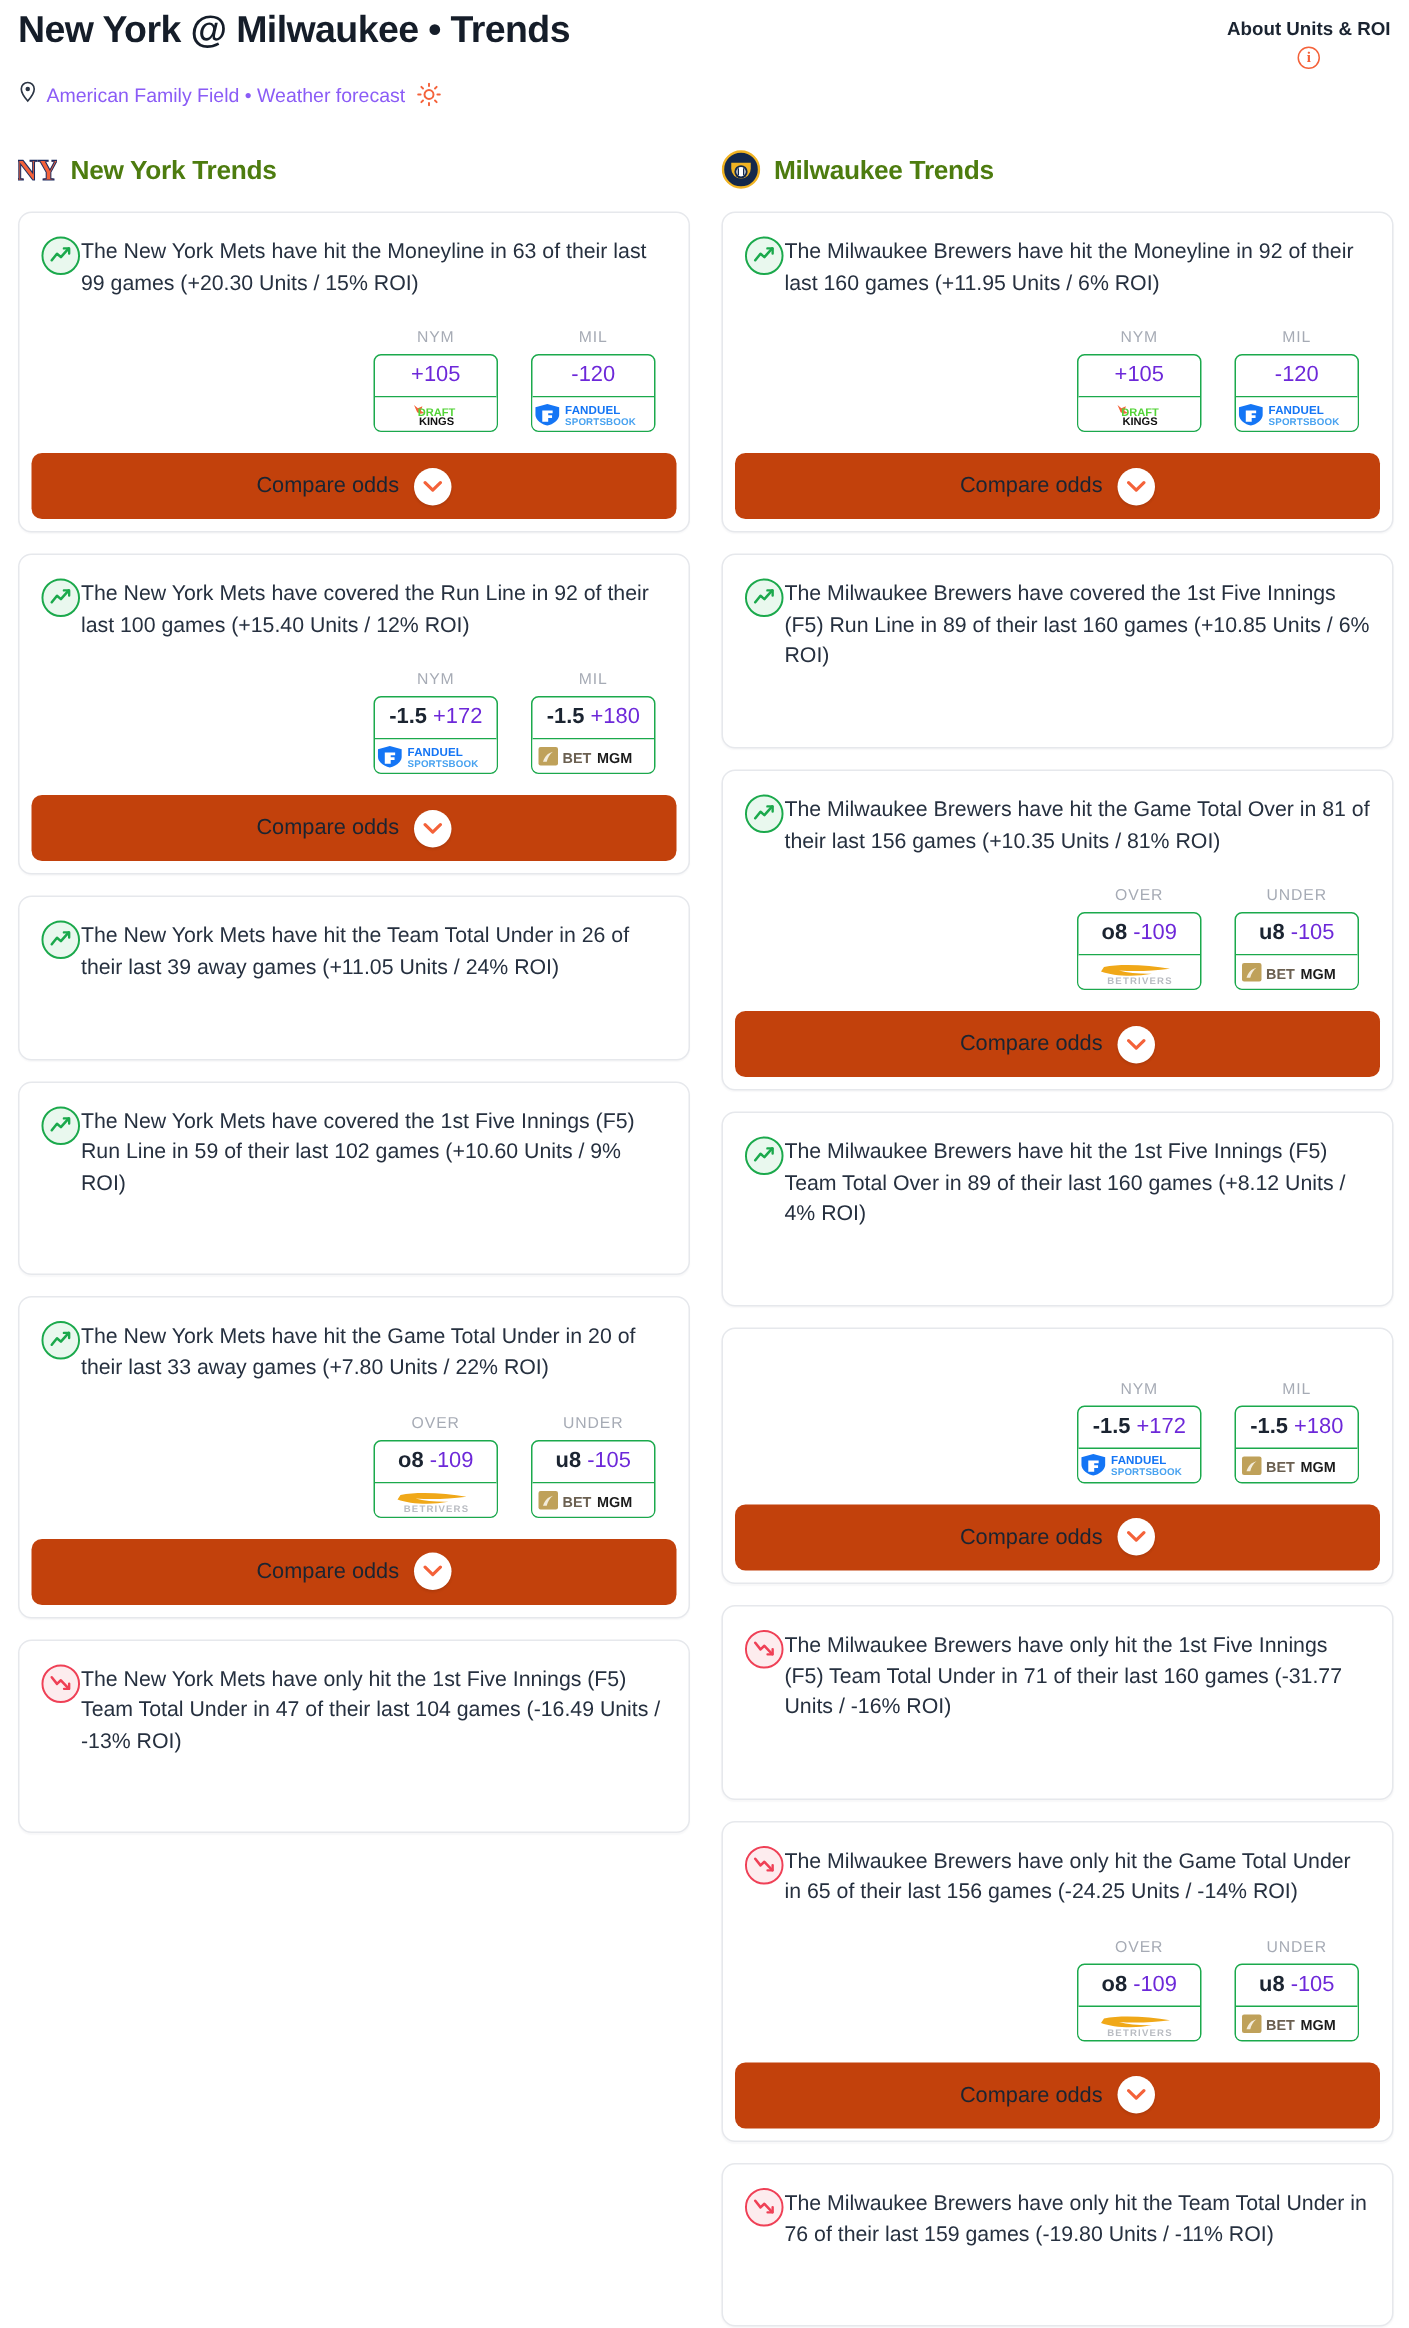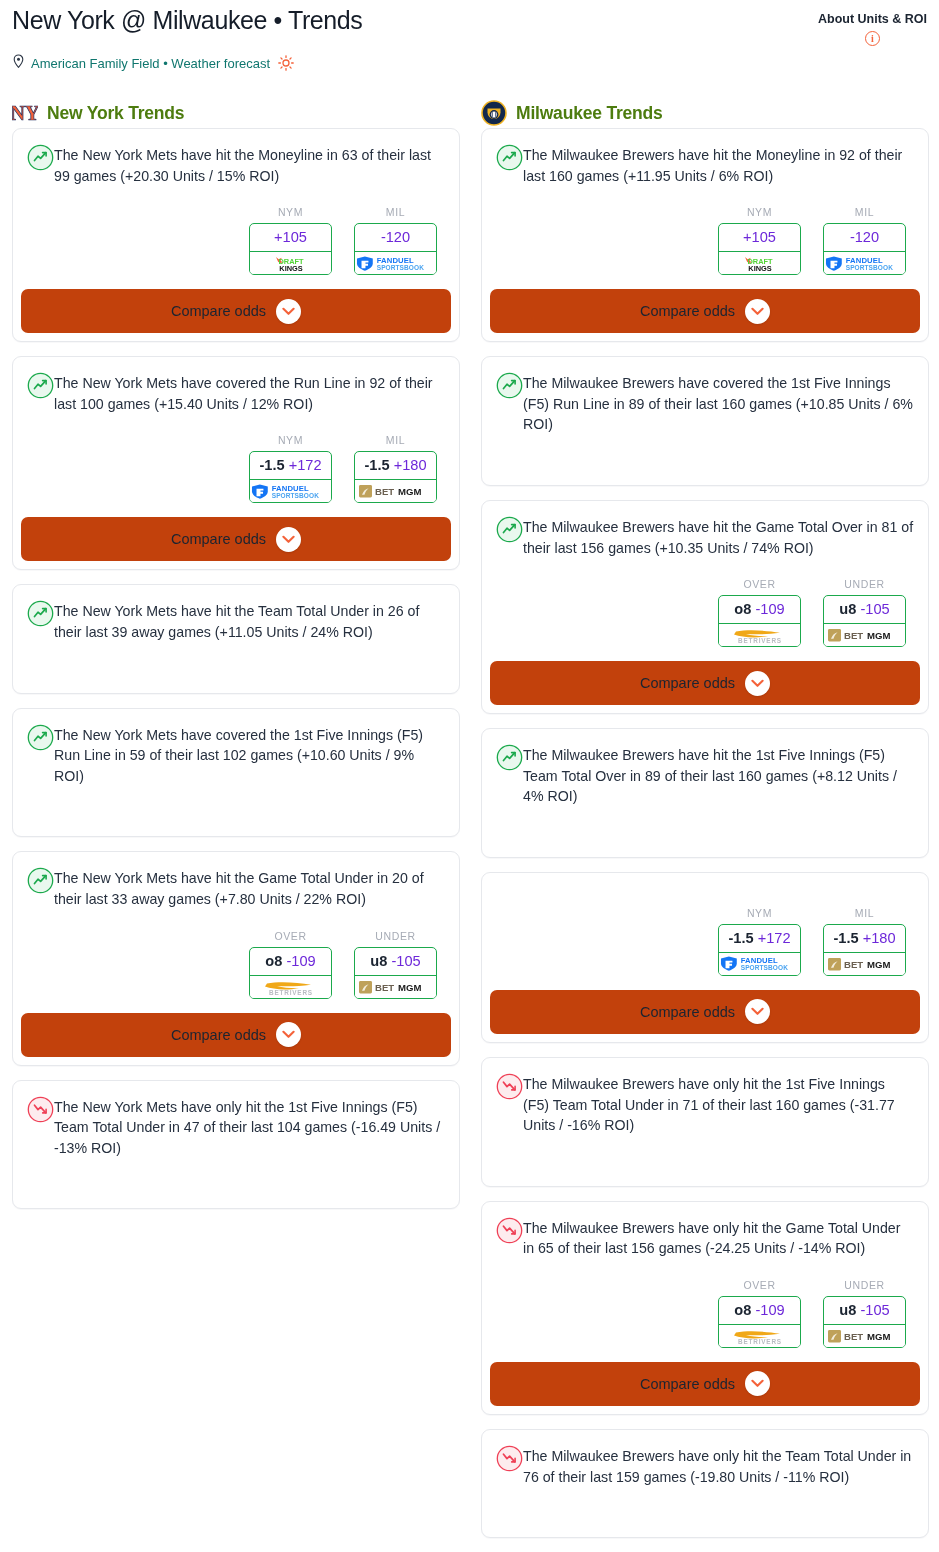--- a/index.html
+++ b/index.html
@@ -8,46 +8,46 @@
     background: #ffffff;
     font-family: "Liberation Sans", sans-serif;
     color: #1b2431;
   }
   body { padding: 0 0 10px 0; }
 
   
   .page-header { position: relative; padding: 6px 12px 0 12px; }
   .title-row { display: flex; align-items: flex-start; justify-content: space-between; }
   .page-title {
-    font-size: 25px; font-weight: normal; letter-spacing: -0.4px;
+    font-size: 25px; font-weight: bold; letter-spacing: -0.4px;
     color: #151d29; line-height: 1.15;
   }
   .about-link {
     display: flex; align-items: center; gap: 5px;
     font-size: 12.5px; font-weight: bold; color: #1b2431;
     padding-top: 6px; cursor: pointer; white-space: nowrap; flex-direction: column;
   }
   .info-circle {
     width: 15px; height: 15px; border-radius: 50%;
     border: 1.4px solid #f4623a; color: #f4623a;
     font-size: 10px; font-weight: bold; line-height: 13px;
     text-align: center; font-family: "Liberation Serif", serif;
   }
   .venue-row {
     display: flex; align-items: center; gap: 6px;
-    margin-top: 8px; font-size: 13px; color: #0f766e;
+    margin-top: 8px; font-size: 13px; color: #8b5cf6;
   }
   .venue-text { font-size: 13px; }
   .sun-icon { margin-left: 2px; display: inline-flex; }
 
   
   .columns { display: flex; gap: 21px; padding: 0 12px; margin-top: 26px; align-items: flex-start; }
   .column { width: 448px; flex: 0 0 448px; }
 
-  .col-header { display: flex; align-items: center; gap: 9px; height: 30px; }
+  .col-header { display: flex; align-items: center; gap: 9px; height: 30px; margin-bottom: 13px; }
   .col-title { font-size: 17.5px; font-weight: bold; color: #4d7c0f; letter-spacing: -0.2px; }
   .team-logo { width: 26px; height: 26px; flex: 0 0 26px; }
 
   
   .card {
     border: 1px solid #e6e8ec; border-radius: 9px; background: #fff;
     margin-bottom: 14px; padding: 14px 14px 0 14px;
     box-shadow: 0 1px 1px rgba(20,30,50,0.03);
   }
   .card-body { display: flex; align-items: flex-start; }
@@ -389,21 +389,21 @@
         </div>
         <div class="spacer-bottom"></div>
       </div>
       <div class="card">
         <div class="card-body">
           <span class="trend-icon"><svg width="27" height="27" viewBox="0 0 27 27">
               <circle cx="13.5" cy="13.5" r="12.2" fill="#e9f8ee" stroke="#1ba94c" stroke-width="1.3"></circle>
               <path d="M7.5 16.5 L11 12.2 L13.6 14.4 L18.8 8.6" fill="none" stroke="#1ba94c" stroke-width="1.7" stroke-linecap="round" stroke-linejoin="round"></path>
               <path d="M15.6 8.6 L19.1 8.6 L19.1 12" fill="none" stroke="#1ba94c" stroke-width="1.6" stroke-linecap="round" stroke-linejoin="round"></path>
             </svg></span>
-          <div class="trend-text">The Milwaukee Brewers have hit the Game Total Over in 81 of their last 156 games (+10.35 Units / 74% ROI)</div>
+          <div class="trend-text">The Milwaukee Brewers have hit the Game Total Over in 81 of their last 156 games (+10.35 Units / 81% ROI)</div>
         </div>
         <div class="odds-row">
           <div class="odds-col">
             <div class="odds-label">OVER</div>
             <div class="odds-box">
               <div class="odds-value"><span class="line">o8</span> <span class="price">-109</span></div>
               <div class="book-strip">
                 <svg width="80" height="18" viewBox="0 0 80 18">
                   <path d="M16 5.6 c12 -2.4 30 -1.2 44 1.2 c-12 1.4 -22 2 -34 1.2 c6 1.6 14 2.4 22 2.2 c-12 2.2 -26 1.4 -34 -1.6 z" fill="#f0a818"></path>
                   <text x="40" y="17" text-anchor="middle" font-family="Liberation Sans, sans-serif" font-size="6.4" font-weight="bold" fill="#b9bcc2" letter-spacing="0.8">BETRIVERS</text>

